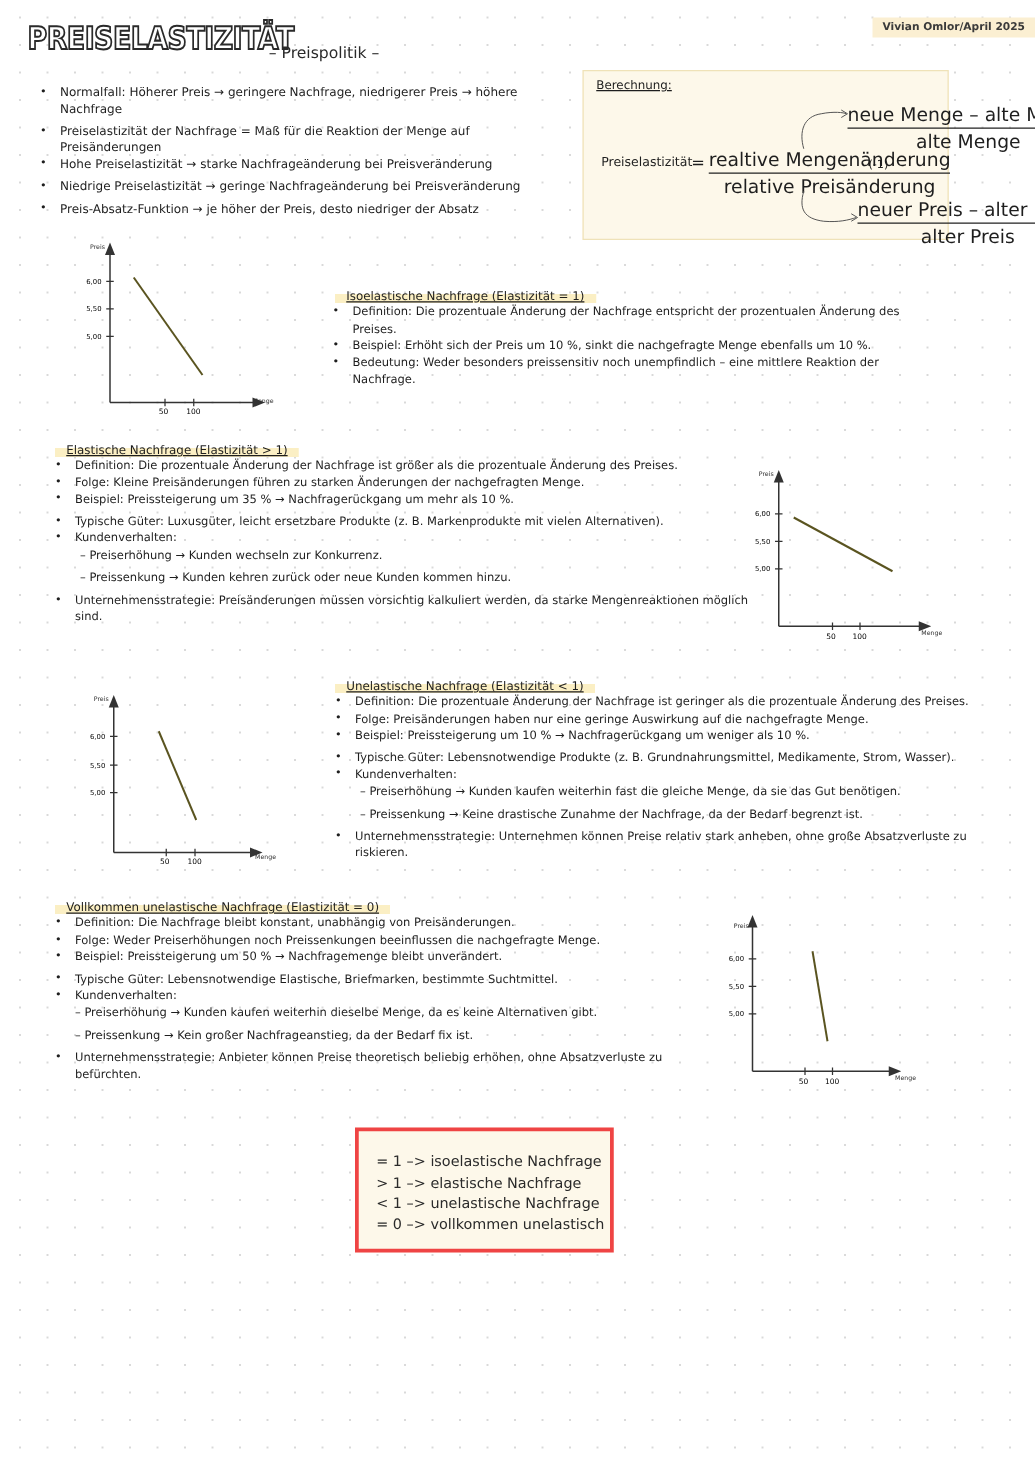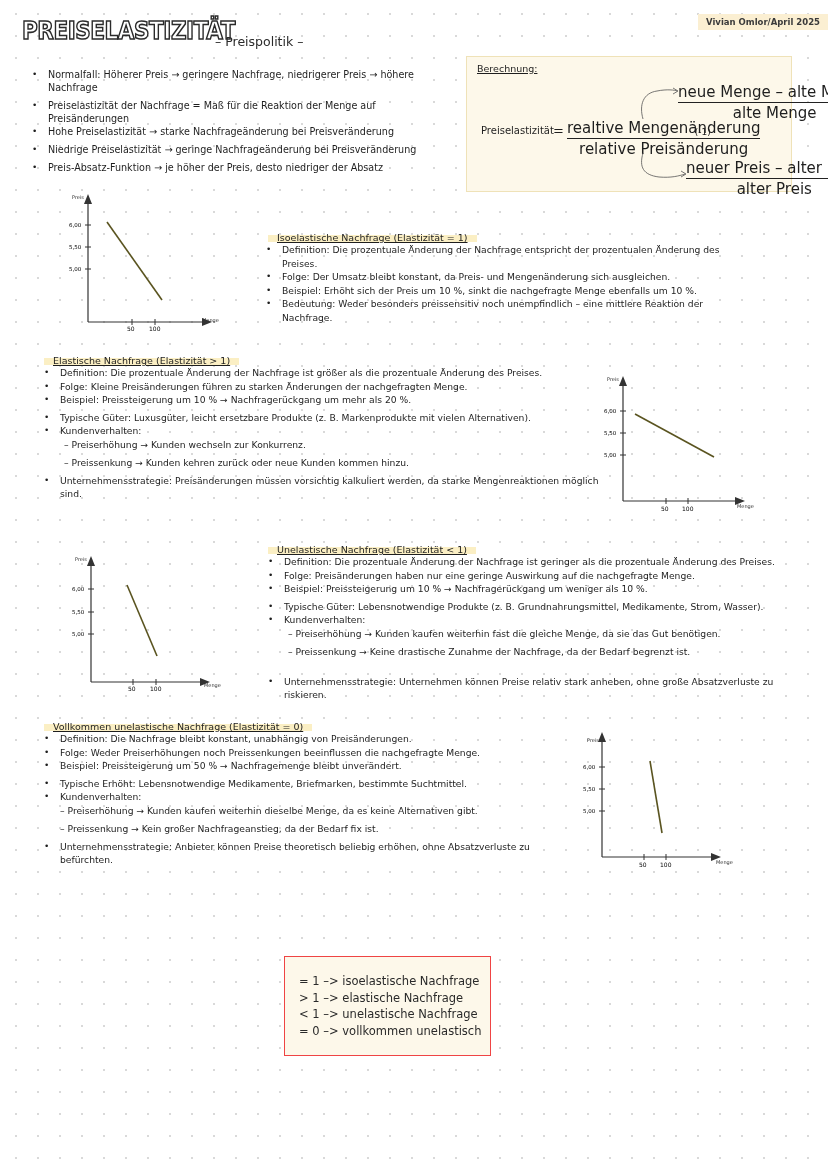--- a/index.html
+++ b/index.html
@@ -24,37 +24,37 @@
       left: 698px; top: 14px; width: 138px; height: 16px; background: #fbefd2;
       font-size: 8.5px; font-weight: bold; color: #3a3a3a; line-height: 16px; padding-left: 8px; box-sizing: border-box;
     }
     ul.bul { list-style: none; margin: 0; padding: 0; }
     ul.bul li { position: relative; padding-left: 16px; }
     ul.bul li::before { content: "•"; position: absolute; left: 0; top: 0; font-size: 9px; }
     .intro { left: 32px; top: 64px; width: 420px; font-size: 9.6px; }
     .intro li { line-height: 13px; margin-bottom: 5px; }
     .intro li.tight { margin-bottom: 0; }
     .calc-box {
-      left: 466px; top: 56px; width: 326px; height: 136px;
+      left: 466px; top: 56px; width: 293px; height: 136px;
       background: #fdf8ea; border: 1px solid #efe2b8; box-sizing: border-box;
     }
     .calc-box .label { position: absolute; left: 10px; top: 6px; font-size: 9.5px; text-decoration: underline; }
     .frac { position: absolute; text-align: center; font-size: 15px; }
     .frac .num { border-bottom: 1px solid #222; padding-bottom: 1px; white-space: nowrap; }
     .frac .den { padding-top: 1px; white-space: nowrap; }
     .eq-label { position: absolute; font-size: 10px; white-space: nowrap; }
     .hl-head { font-size: 9.5px; text-decoration: underline; background: linear-gradient(transparent 30%, #fbefc4 30%, #fbefc4 95%, transparent 95%); display: inline-block; padding: 0 9px; }
     .section { font-size: 9.2px; }
     .section li { line-height: 13.5px; }
     .section li.gap { margin-top: 4px; }
     .sub { padding-left: 20px; line-height: 14px; }
     .sub.gap { margin-top: 4px; }
     .summary-box {
-      left: 284px; top: 956px; width: 207px; height: 100px;
-      background: #fdf8ea; border: 1px solid #ef4444; box-sizing: border-box;
+      left: 284px; top: 902px; width: 207px; height: 100px;
+      background: #fdf8ea; border: 3px solid #ef4444; box-sizing: border-box;
       padding: 16px 0 0 14px; font-size: 11.5px; line-height: 16.5px; color: #2a2a2a;
     }
     svg text { font-family: "DejaVu Sans", sans-serif; }
   </style>
 </head>
 <body>
 
 <div class="abs title">PREISELASTIZITÄT</div>
 <div class="abs subtitle">– Preispolitik –</div>
 <div class="abs author">Vivian Omlor/April 2025</div>
@@ -109,32 +109,31 @@
     <text x="67" y="141" font-size="6">50</text>
   <line x1="95" y1="129" x2="95" y2="135" stroke="#333"></line>
     <text x="89" y="141" font-size="6">100</text>
   <line x1="47" y1="32" x2="102" y2="110" stroke="#5a5420" stroke-width="1.6"></line>
 </svg>
 
 <div class="abs section" style="left:268px; top:232px; width:480px;">
   <span class="hl-head">Isoelastische Nachfrage (Elastizität = 1)</span>
   <ul class="bul" style="margin-left:-2px;">
     <li>Definition: Die prozentuale Änderung der Nachfrage entspricht der prozentualen Änderung des Preises.</li>
-    <li>Folge: Der Umsatz bleibt konstant, da Preis- und Mengenänderung sich ausgleichen.</li>
     <li>Beispiel: Erhöht sich der Preis um 10 %, sinkt die nachgefragte Menge ebenfalls um 10 %.</li>
     <li>Bedeutung: Weder besonders preissensitiv noch unempfindlich – eine mittlere Reaktion der Nachfrage.</li>
   </ul>
 </div>
 
 <div class="abs section" style="left:44px; top:355px; width:560px;">
   <span class="hl-head">Elastische Nachfrage (Elastizität &gt; 1)</span>
   <ul class="bul" style="margin-left:0;">
     <li>Definition: Die prozentuale Änderung der Nachfrage ist größer als die prozentuale Änderung des Preises.</li>
     <li>Folge: Kleine Preisänderungen führen zu starken Änderungen der nachgefragten Menge.</li>
-    <li>Beispiel: Preissteigerung um 10 % → Nachfragerückgang um mehr als 20 %.</li>
+    <li>Beispiel: Preissteigerung um 35 % → Nachfragerückgang um mehr als 10 %.</li>
     <li class="gap">Typische Güter: Luxusgüter, leicht ersetzbare Produkte (z. B. Markenprodukte mit vielen Alternativen).</li>
     <li>Kundenverhalten:</li>
   </ul>
   <div class="sub">– Preiserhöhung → Kunden wechseln zur Konkurrenz.</div>
   <div class="sub gap">– Preissenkung → Kunden kehren zurück oder neue Kunden kommen hinzu.</div>
   <ul class="bul" style="margin-top:4px;">
     <li>Unternehmensstrategie: Preisänderungen müssen vorsichtig kalkuliert werden, da starke Mengenreaktionen möglich sind.</li>
   </ul>
 </div>
 
@@ -182,32 +181,32 @@
   <span class="hl-head">Unelastische Nachfrage (Elastizität &lt; 1)</span>
   <ul class="bul">
     <li>Definition: Die prozentuale Änderung der Nachfrage ist geringer als die prozentuale Änderung des Preises.</li>
     <li>Folge: Preisänderungen haben nur eine geringe Auswirkung auf die nachgefragte Menge.</li>
     <li>Beispiel: Preissteigerung um 10 % → Nachfragerückgang um weniger als 10 %.</li>
     <li class="gap">Typische Güter: Lebensnotwendige Produkte (z. B. Grundnahrungsmittel, Medikamente, Strom, Wasser).</li>
     <li>Kundenverhalten:</li>
   </ul>
   <div class="sub">– Preiserhöhung → Kunden kaufen weiterhin fast die gleiche Menge, da sie das Gut benötigen.</div>
   <div class="sub gap">– Preissenkung → Keine drastische Zunahme der Nachfrage, da der Bedarf begrenzt ist.</div>
-  <ul class="bul" style="margin-top:16px;">
+  <ul class="bul" style="margin-top:4px;">
     <li>Unternehmensstrategie: Unternehmen können Preise relativ stark anheben, ohne große Absatzverluste zu riskieren.</li>
   </ul>
 </div>
 
 <div class="abs section" style="left:44px; top:721px; width:530px;">
   <span class="hl-head">Vollkommen unelastische Nachfrage (Elastizität = 0)</span>
   <ul class="bul">
     <li>Definition: Die Nachfrage bleibt konstant, unabhängig von Preisänderungen.</li>
     <li>Folge: Weder Preiserhöhungen noch Preissenkungen beeinflussen die nachgefragte Menge.</li>
     <li>Beispiel: Preissteigerung um 50 % → Nachfragemenge bleibt unverändert.</li>
-    <li class="gap">Typische Erhöht: Lebensnotwendige Medikamente, Briefmarken, bestimmte Suchtmittel.</li>
+    <li class="gap">Typische Güter: Lebensnotwendige Elastische, Briefmarken, bestimmte Suchtmittel.</li>
     <li>Kundenverhalten:</li>
   </ul>
   <div class="sub" style="padding-left:16px;">– Preiserhöhung → Kunden kaufen weiterhin dieselbe Menge, da es keine Alternativen gibt.</div>
   <div class="sub gap" style="padding-left:16px;">– Preissenkung → Kein großer Nachfrageanstieg, da der Bedarf fix ist.</div>
   <ul class="bul" style="margin-top:4px;">
     <li>Unternehmensstrategie: Anbieter können Preise theoretisch beliebig erhöhen, ohne Absatzverluste zu befürchten.</li>
   </ul>
 </div>
 
 <svg class="abs" style="left:572px; top:728px;" width="200" height="145">

